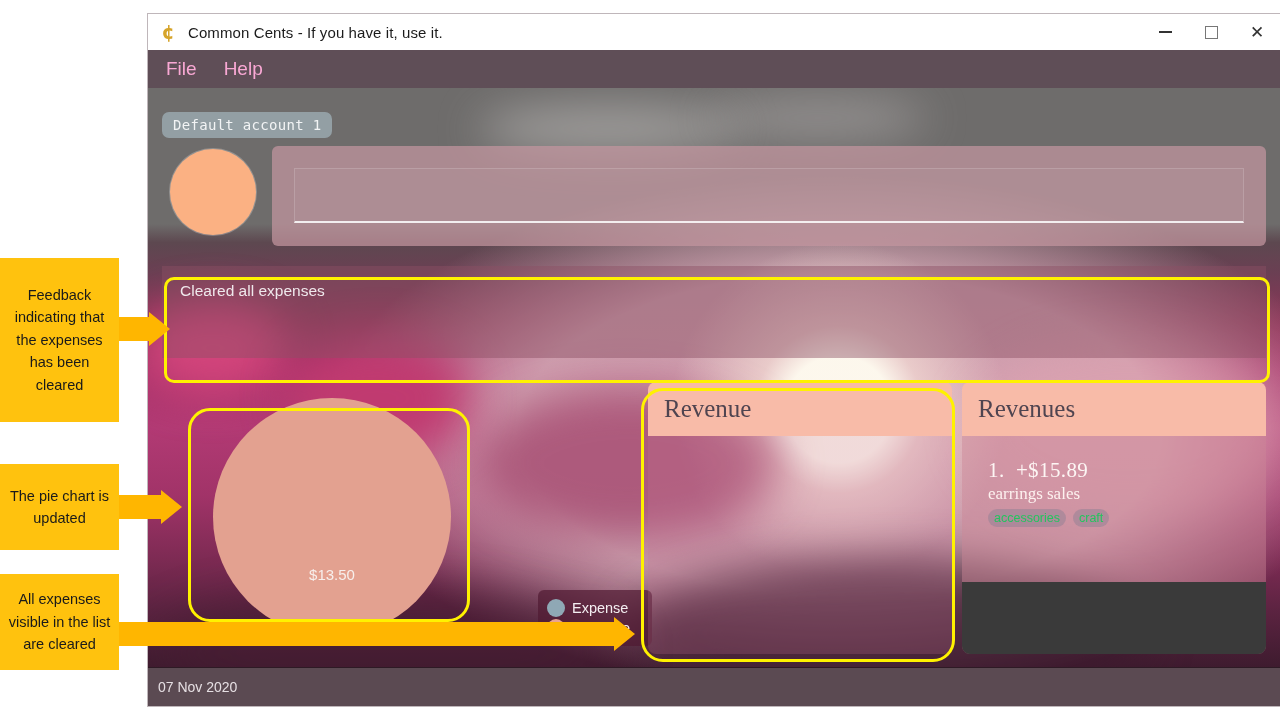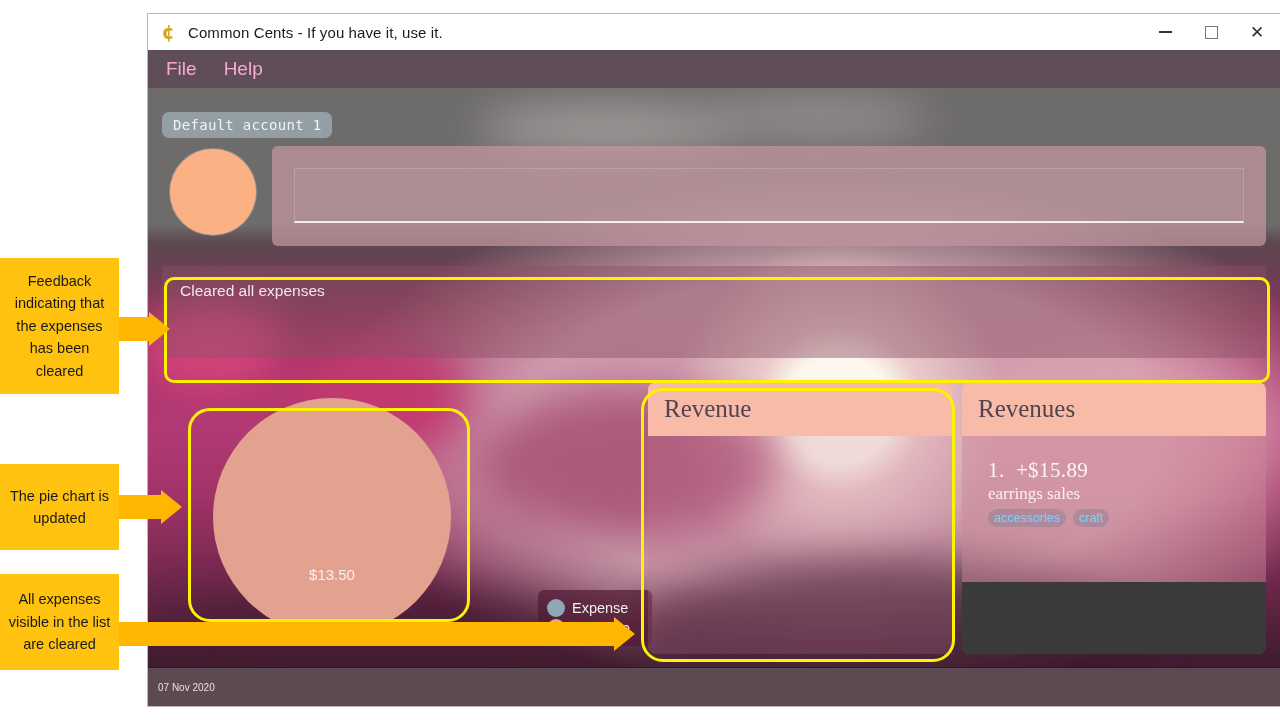--- a/index.html
+++ b/index.html
@@ -9,21 +9,21 @@
     font-family:"Liberation Sans", sans-serif;
   }
 
   
   .anno-box{
     position:absolute;left:0;background:#FFC20E;color:#1a1a1a;
     display:flex;align-items:center;justify-content:center;text-align:center;
     font-family:"Liberation Sans", sans-serif;font-size:14.5px;line-height:1.55;
     box-sizing:border-box;padding:6px 8px;z-index:60;
   }
-  #anno1{top:258px;width:119px;height:136px;}
+  #anno1{top:258px;width:119px;height:164px;}
   #anno2{top:464px;width:119px;height:86px;}
   #anno3{top:574px;width:119px;height:96px;}
 
   .arrow-h{position:absolute;background:#FFB600;z-index:59;}
   .arrow-head{
     position:absolute;width:0;height:0;z-index:59;
     border-top:17px solid transparent;border-bottom:17px solid transparent;
     border-left:21px solid #FFB600;
   }
 
@@ -166,30 +166,30 @@
   .entry-amount{
     font-family:"Liberation Serif", serif;font-size:21px;color:#fdf6f4;
     letter-spacing:.4px;
   }
   .entry-desc{
     font-family:"Liberation Serif", serif;font-size:17px;color:#fdf1ef;
     margin-top:1px;
   }
   .tag-row{display:flex;gap:7px;margin-top:5px;}
   .tag{
-    background:rgba(150,130,150,.55);color:#7dd3fc;font-size:12.5px;
+    background:rgba(150,130,150,.55);color:#22c55e;font-size:12.5px;
     padding:2px 6px;border-radius:9px;font-family:"Liberation Sans", sans-serif;
   }
 
   
   #status-bar{
     position:absolute;left:0;bottom:0;width:100%;height:38px;background:#5b4a52;
     display:flex;align-items:center;z-index:6;border-top:1px solid #2e1a25;
   }
-  #status-date{color:#e6dfe3;font-size:10px;margin-left:10px;}
+  #status-date{color:#e6dfe3;font-size:14px;margin-left:10px;}
 
   
   .ring{position:absolute;border:3px solid #FFF200;z-index:55;pointer-events:none;}
   #ring-feedback{left:164px;top:277px;width:1100px;height:100px;border-radius:10px;}
   #ring-pie{left:188px;top:408px;width:276px;height:208px;border-radius:22px;}
   #ring-expenses{left:641px;top:388px;width:308px;height:268px;border-radius:22px;}
 </style>
 </head>
 <body>
 

